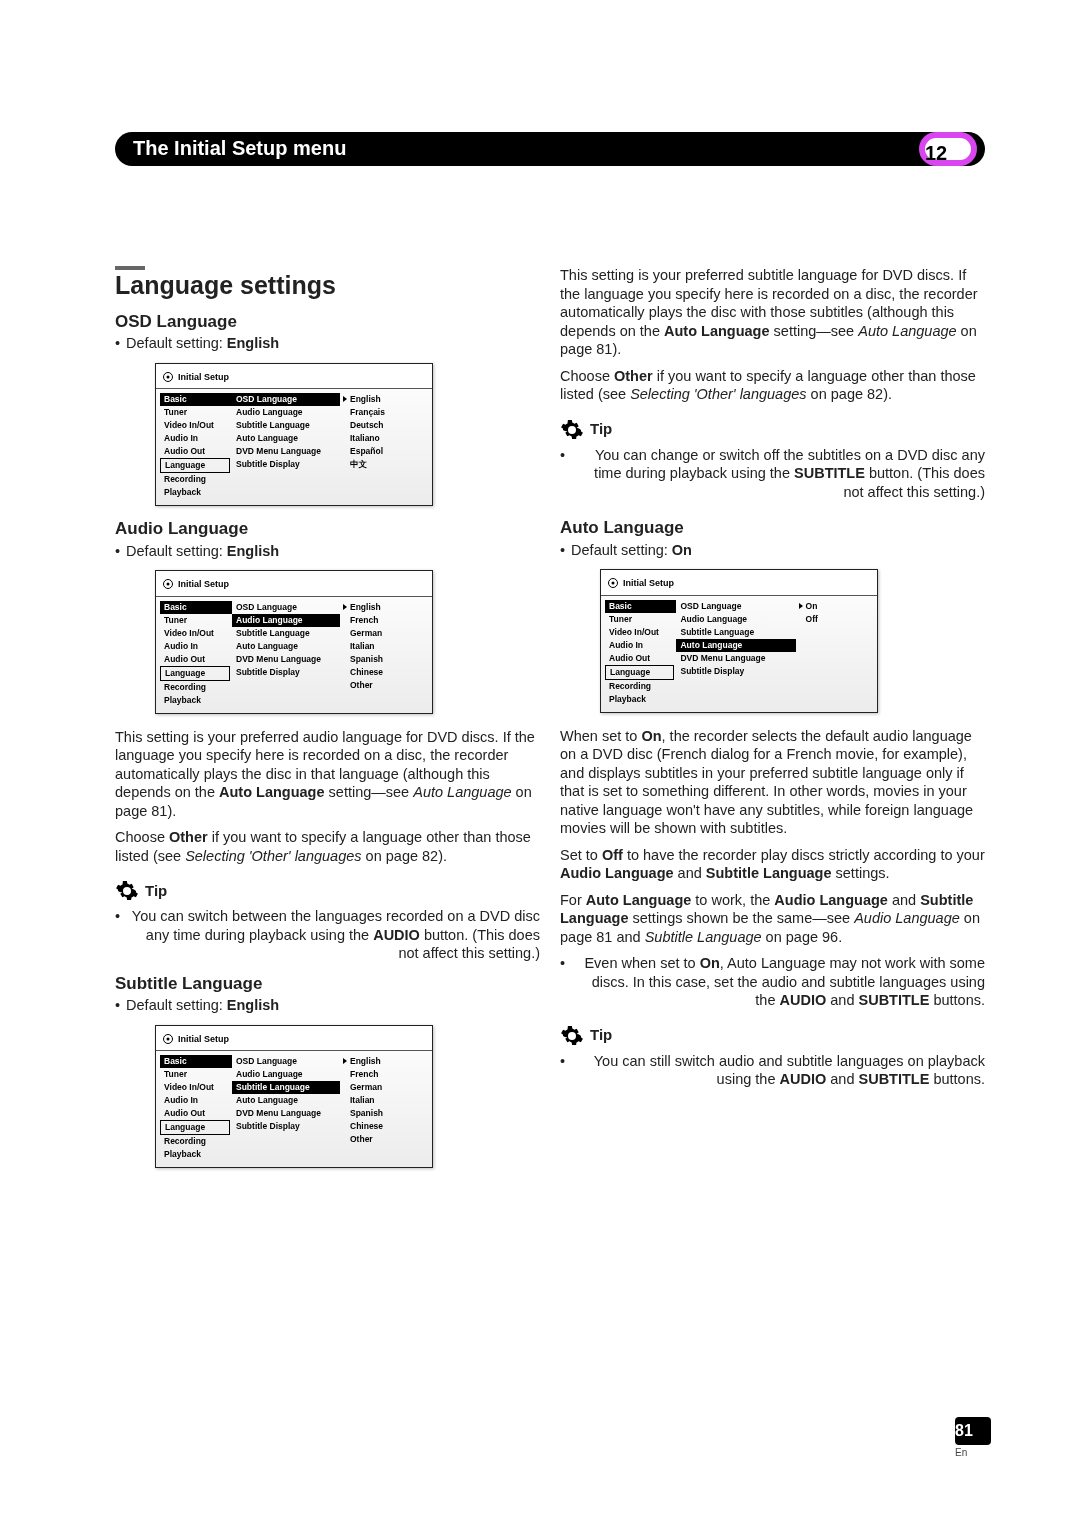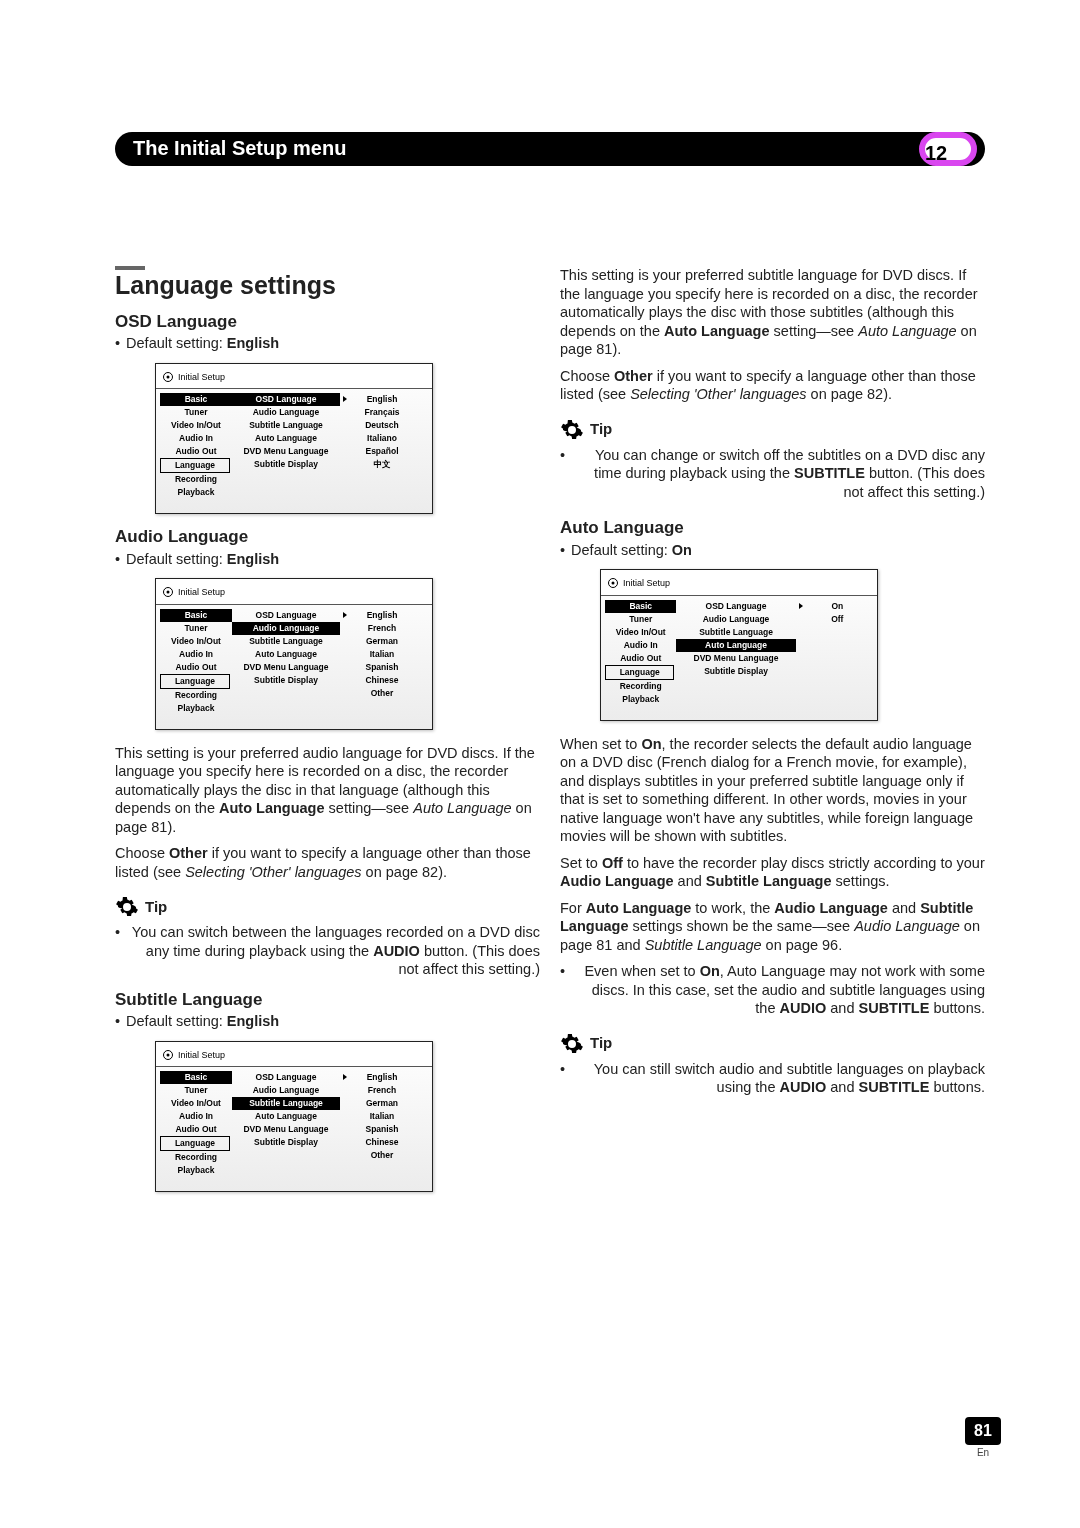--- a/index.html
+++ b/index.html
@@ -102,27 +102,27 @@
     background: linear-gradient(#fff, #ececec);
     box-shadow: 1px 1px 3px rgba(0,0,0,.25);
     font-size: 9px;
     color: #000;
   }
   .sp-title {
     display: flex;
     align-items: center;
     gap: 4px;
     padding: 4px 6px 2px 6px;
-    font-weight: normal;
+    font-weight: bold;
     font-size: 9px;
     border-bottom: 1px solid #555;
     background: #fff;
   }
   .sp-title svg { width: 12px; height: 12px; }
-  .sp-body { display: flex; padding: 4px 4px 14px 4px; text-align: center; }
+  .sp-body { display: flex; padding: 4px 4px 6px 4px; }
   .sp-col1, .sp-col2, .sp-col3 { display: flex; flex-direction: column; }
   .sp-col1 { width: 72px; }
   .sp-col2 { width: 108px; }
   .sp-col3 { width: 78px; }
   .sp-col2-wide { width: 120px; }
   .sp-col1 div, .sp-col2 div, .sp-col3 div, .sp-col2-wide div {
     padding: 1px 4px;
     font-weight: bold;
     font-size: 8.5px;
     line-height: 11px;
@@ -164,23 +164,23 @@
   }
   .gear-icon {
     width:24px; height:24px;
     display:inline-block;
   }
   .gear-icon svg { width:100%; height:100%; }
 
   
   .page-num-box {
     position: absolute;
-    right: 79px;
+    right: 89px;
     bottom: 70px;
-    text-align: center;
+    text-align: left;
   }
   .page-num {
     width: 36px; height: 28px;
     background:#000; color:#fff;
     border-radius:4px;
     font-weight:bold;
     font-size:16px;
     line-height:28px;
   }
   .page-lang {

